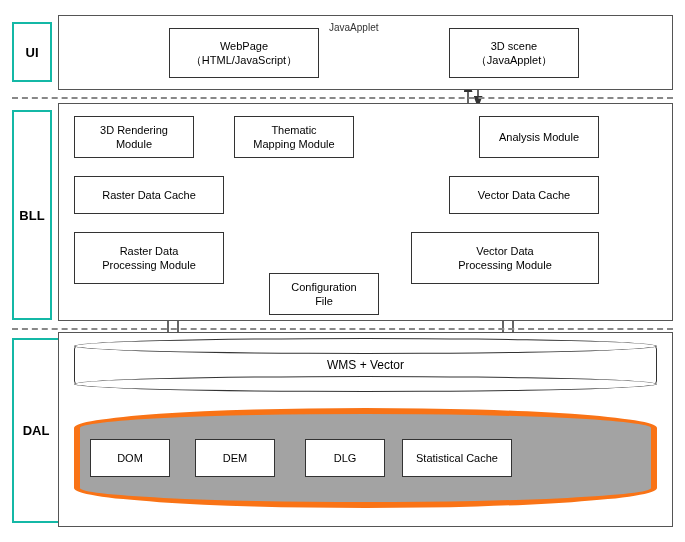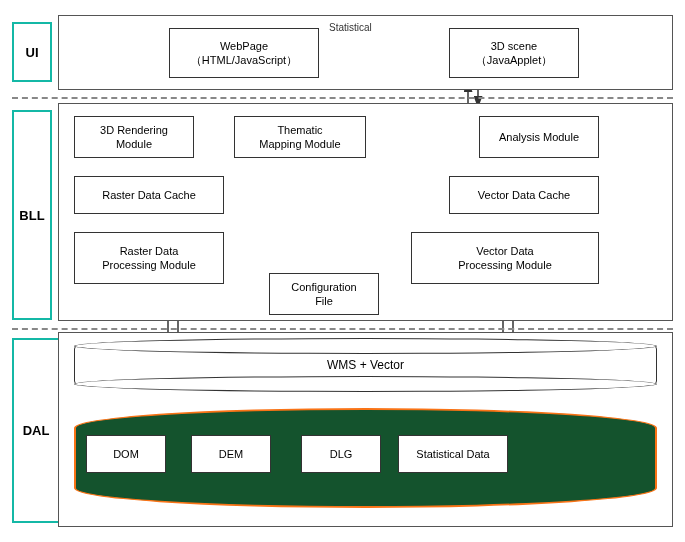--- a/index.html
+++ b/index.html
@@ -133,40 +133,40 @@
   <div class="layer-label" style="top:22px; left:12px; width:40px; height:60px;">
     <span>UI</span>
   </div>
 
   <div class="layer-box" style="top:15px; left:58px; right:12px; height:75px;">
 
     <div class="module-box" style="left:110px; top:12px; width:150px; height:50px;">
       <span>WebPage<br>（HTML/JavaScript）</span>
     </div>
 
-    <div style="position:absolute; left:270px; top:6px; font-size:10px; color:#333;">Statistical</div>
+    <div style="position:absolute; left:270px; top:6px; font-size:10px; color:#333;">JavaApplet</div>
 
     <div class="module-box" style="left:390px; top:12px; width:130px; height:50px;">
       <span>3D scene<br>（JavaApplet）</span>
     </div>
   </div>
 
   <div class="dashed-line" style="top:97px; left:12px; right:12px; border: none; border-top: 2px dashed #888;"></div>
 
   <div class="layer-label" style="top:110px; left:12px; width:40px; height:210px;">
     <span>BLL</span>
   </div>
 
   <div class="layer-box" style="top:103px; left:58px; right:12px; height:218px;">
 
     <div class="module-box" style="left:15px; top:12px; width:120px; height:42px;">
       <span>3D Rendering<br>Module</span>
     </div>
 
-    <div class="module-box" style="left:175px; top:12px; width:132px; height:42px;">
+    <div class="module-box" style="left:175px; top:12px; width:120px; height:42px;">
       <span>Thematic<br>Mapping Module</span>
     </div>
 
     <div class="module-box" style="left:420px; top:12px; width:120px; height:42px;">
       <span>Analysis Module</span>
     </div>
 
     <div class="module-box" style="left:15px; top:72px; width:150px; height:38px;">
       <span>Raster Data Cache</span>
     </div>
@@ -203,36 +203,36 @@
       <span>WMS + Vector</span>
 
       <div style="position:absolute; top:-8px; left:-1px; right:-1px; height:16px;
                   border: 1px solid #333; border-radius:50%; background:#fff;"></div>
 
       <div style="position:absolute; bottom:-8px; left:-1px; right:-1px; height:16px;
                   border: 1px solid #333; border-radius:50%; background:#fff; z-index:2;"></div>
     </div>
 
     <div style="position:absolute; left:15px; top:75px; right:15px; height:100px;
-                border: 2px solid #f97316; background:#14532d; border-radius:50%/20px;
+                border: 6px solid #f97316; background:#a3a3a3; border-radius:50%/20px;
                 display:flex; align-items:center; justify-content:center;">
 
       <div class="module-box" style="position:absolute; left:10px; top:25px; width:80px; height:38px;">
         <span>DOM</span>
       </div>
 
       <div class="module-box" style="position:absolute; left:115px; top:25px; width:80px; height:38px;justify-content:center;">
         <span>DEM</span>
       </div>
 
       <div class="module-box" style="position:absolute; left:225px; top:25px; width:80px; height:38px;">
         <span>DLG</span>
       </div>
 
       <div class="module-box" style="position:absolute; left:322px; top:25px; width:110px; height:38px;">
-        <span>Statistical Data</span>
+        <span>Statistical Cache</span>
       </div>
 
     </div>
 
   </div>
 
 </div>
 
 </body></html>

